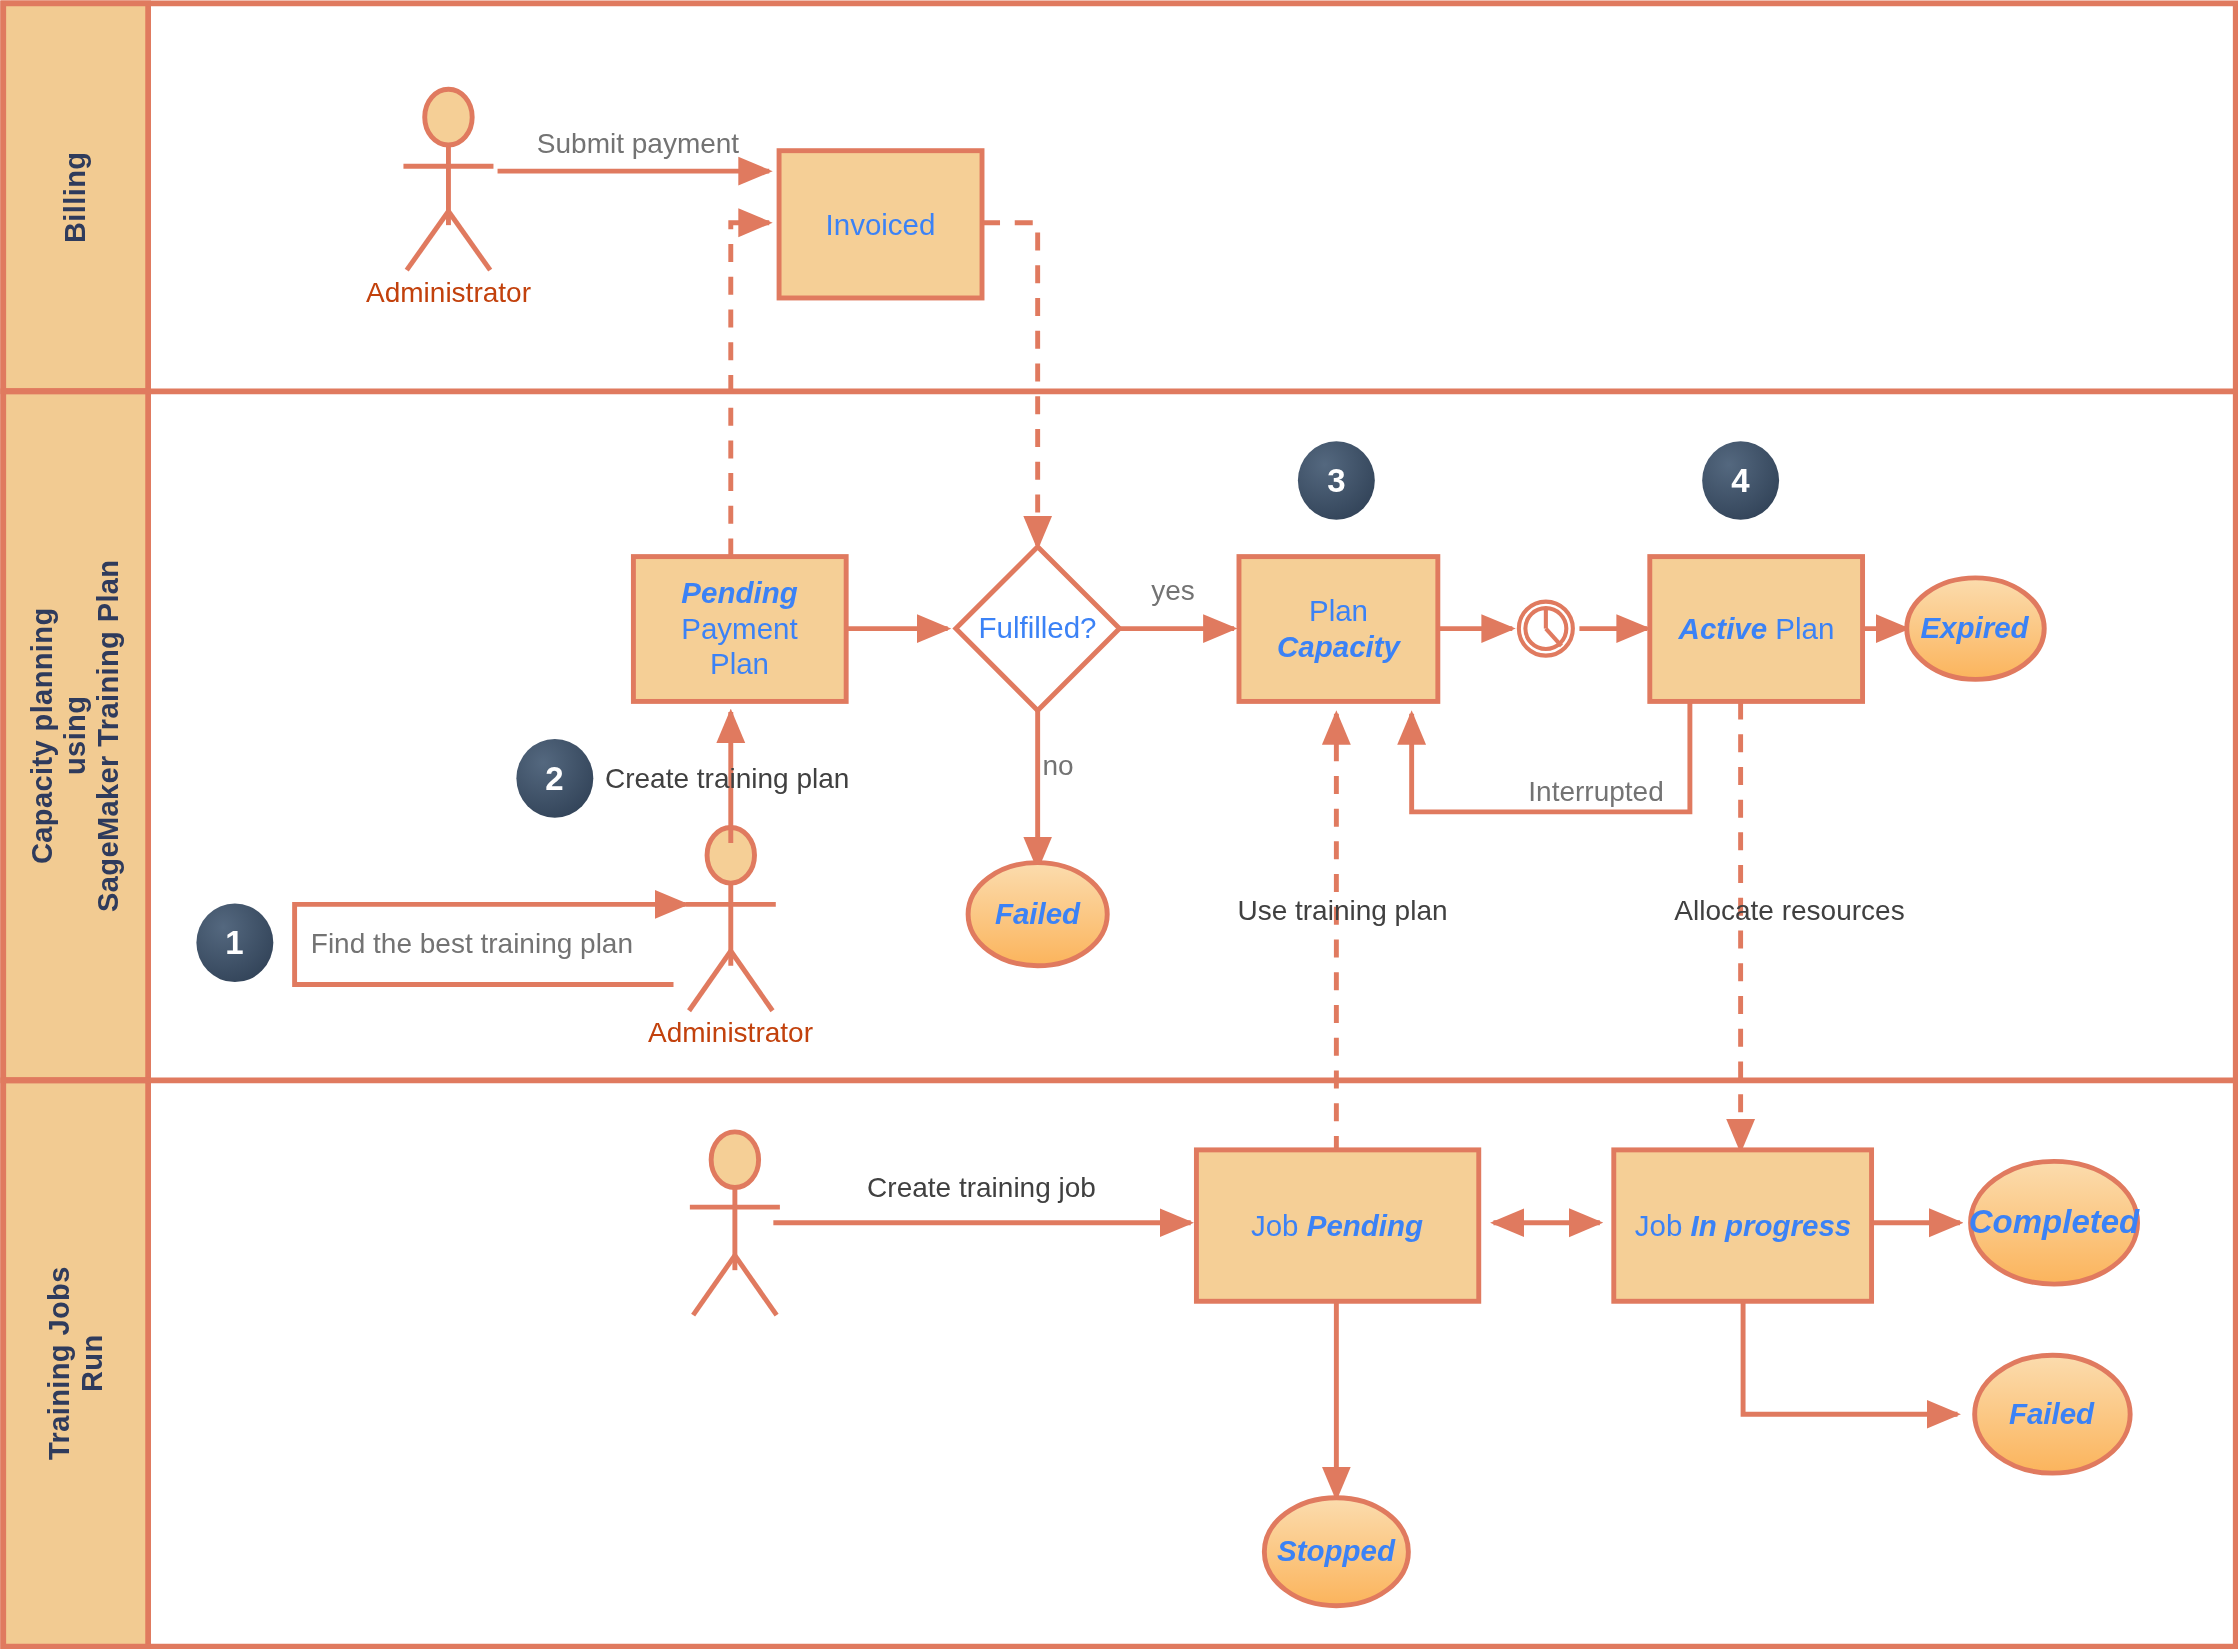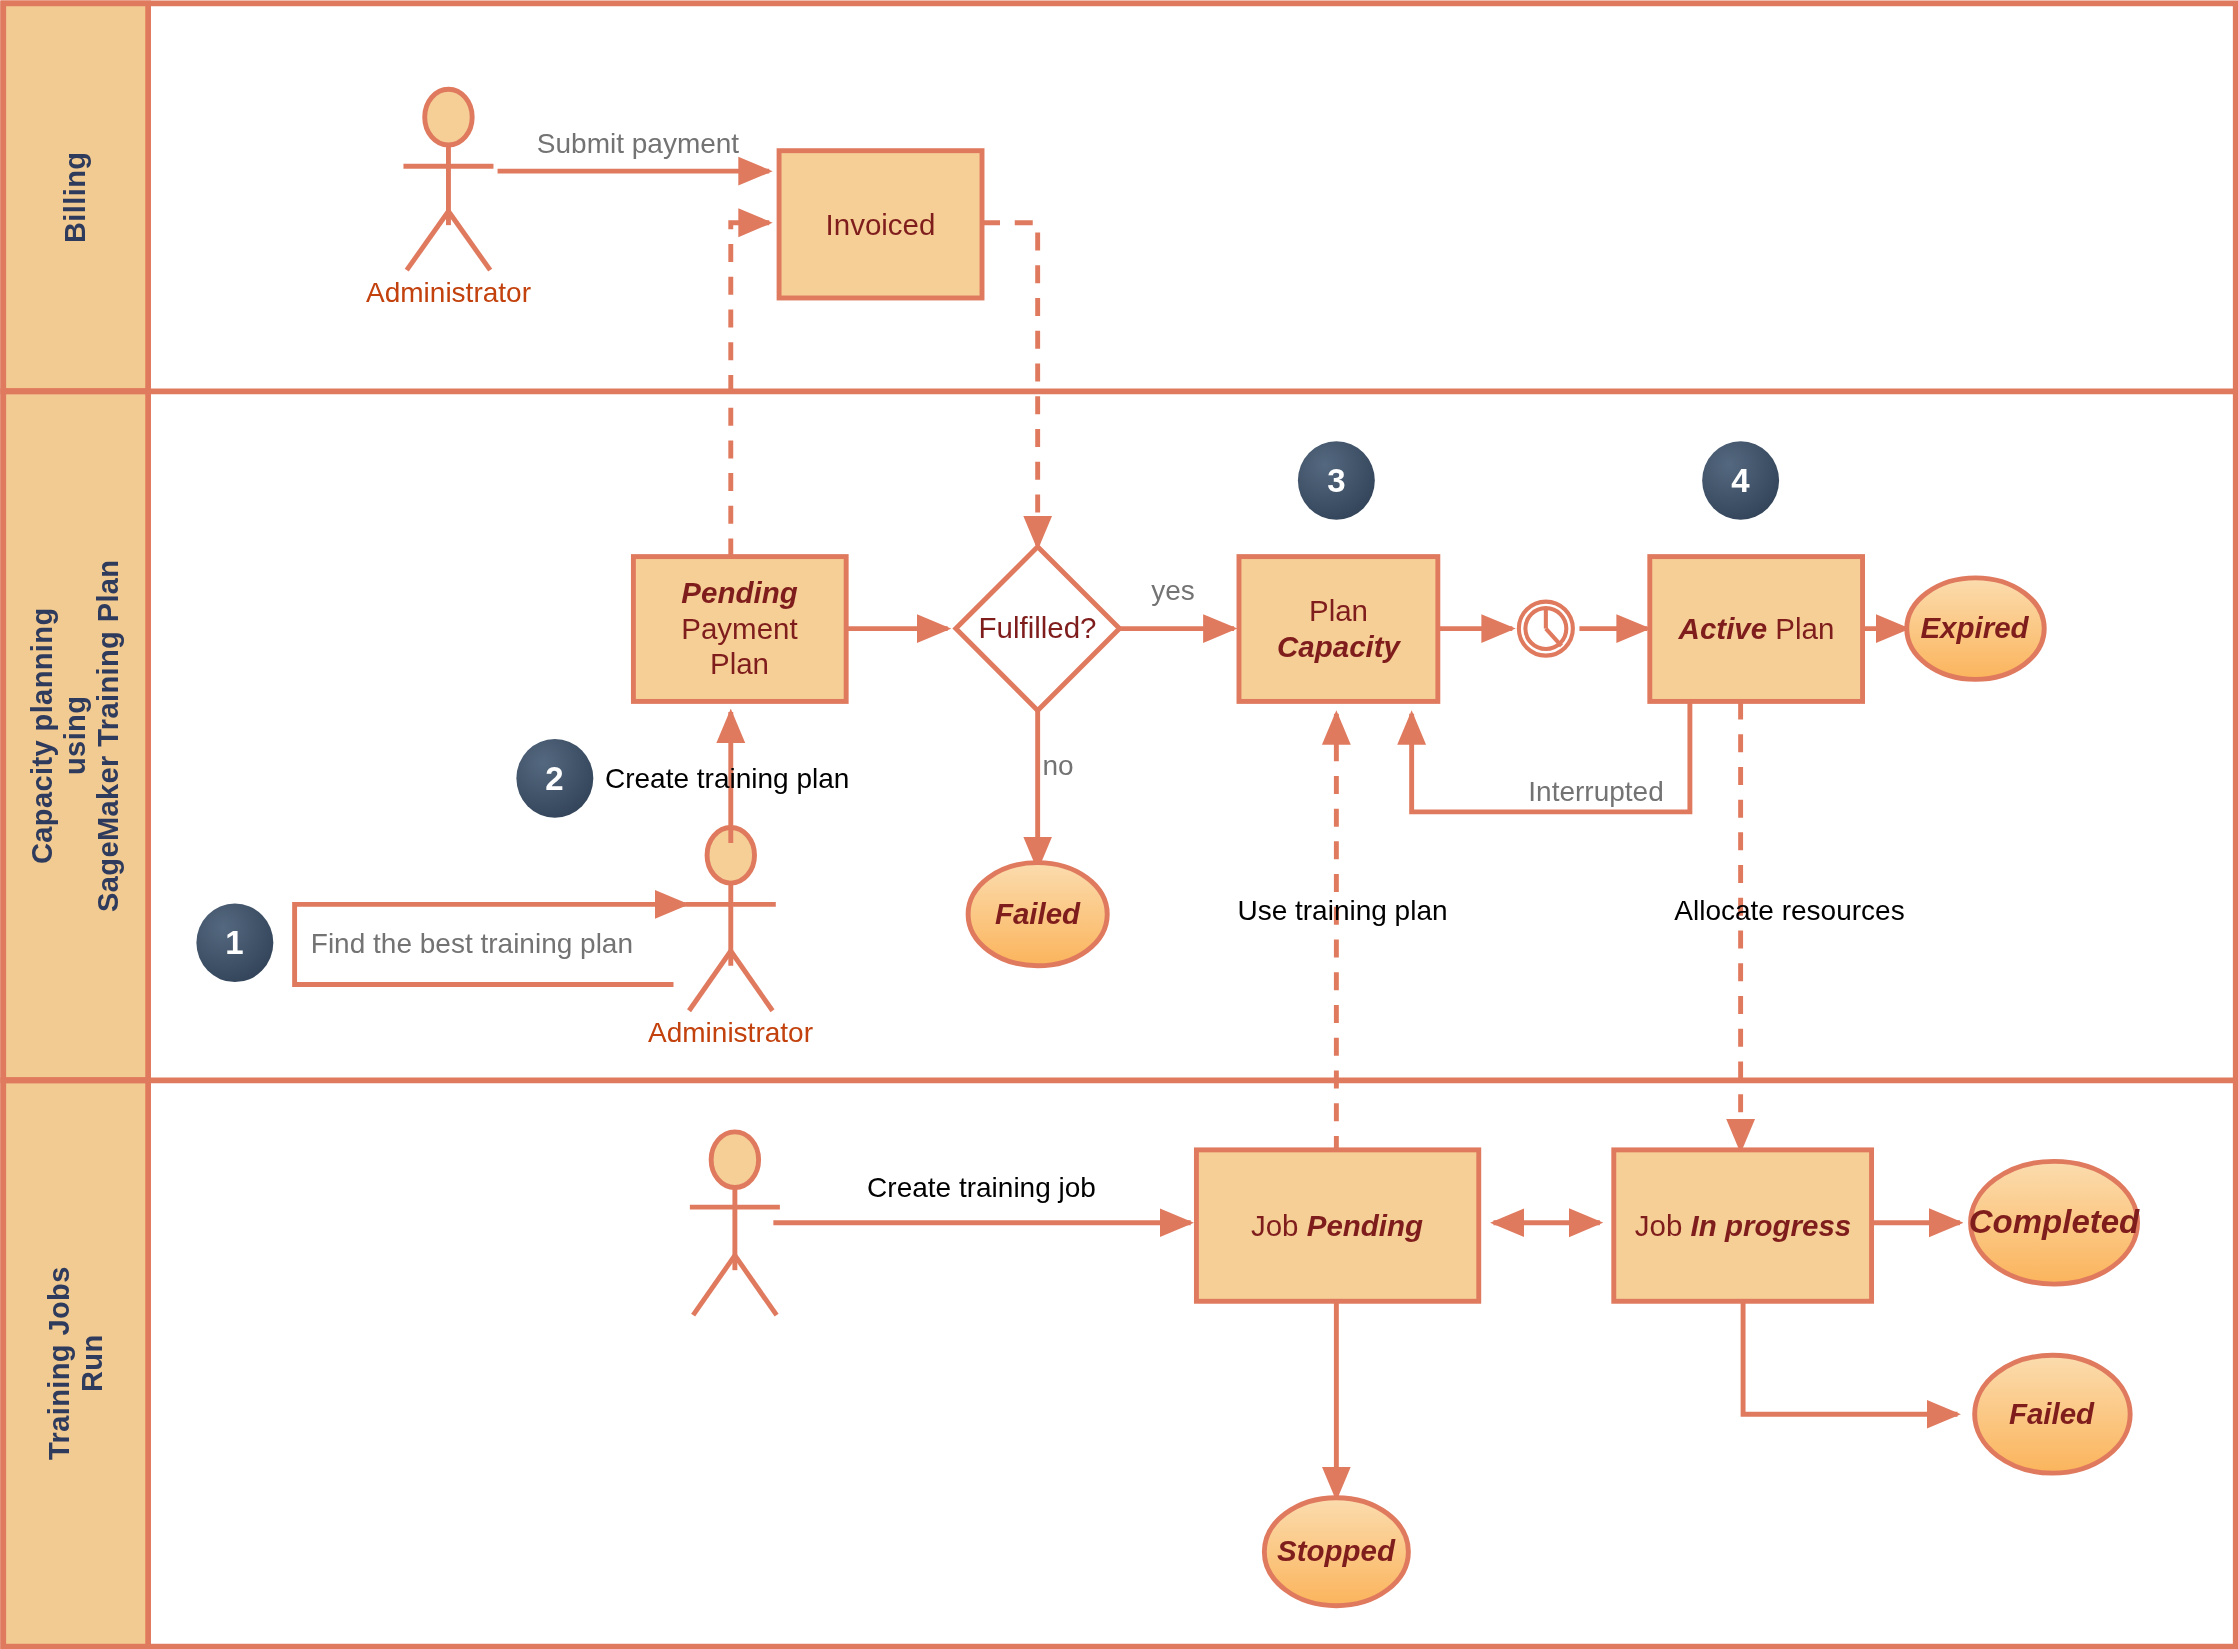--- a/index.html
+++ b/index.html
@@ -10,28 +10,28 @@
   .lane-title{
     position:absolute;
     display:flex;align-items:center;justify-content:center;
     color:#2f3b5c;font-weight:bold;text-align:center;
     writing-mode:vertical-rl; transform:rotate(180deg);
     letter-spacing:0.4px;
     pointer-events:none;
   }
   .node-label{
     position:absolute;display:flex;align-items:center;justify-content:center;
-    text-align:center;color:#7f1d1d;line-height:1.22;
+    text-align:center;color:#3b82f6;line-height:1.22;
     pointer-events:none; white-space:pre-line;
   }
   .edge-label{
     position:absolute;display:flex;align-items:center;justify-content:center;
     text-align:center;line-height:1.2;pointer-events:none;
   }
-  .dark{color:#000000;}
+  .dark{color:#404040;}
   .black{color:#737373;}
   .it{font-style:italic;font-weight:bold;}
   .badge-num{
     position:absolute;display:flex;align-items:center;justify-content:center;
     color:#ffffff;font-weight:bold;font-size:33px;pointer-events:none;
   }
   .actor-label{
     position:absolute;display:flex;align-items:flex-start;justify-content:center;
     text-align:center;color:#c2410c;font-size:28px;line-height:1.25;
     pointer-events:none;white-space:pre-line;

